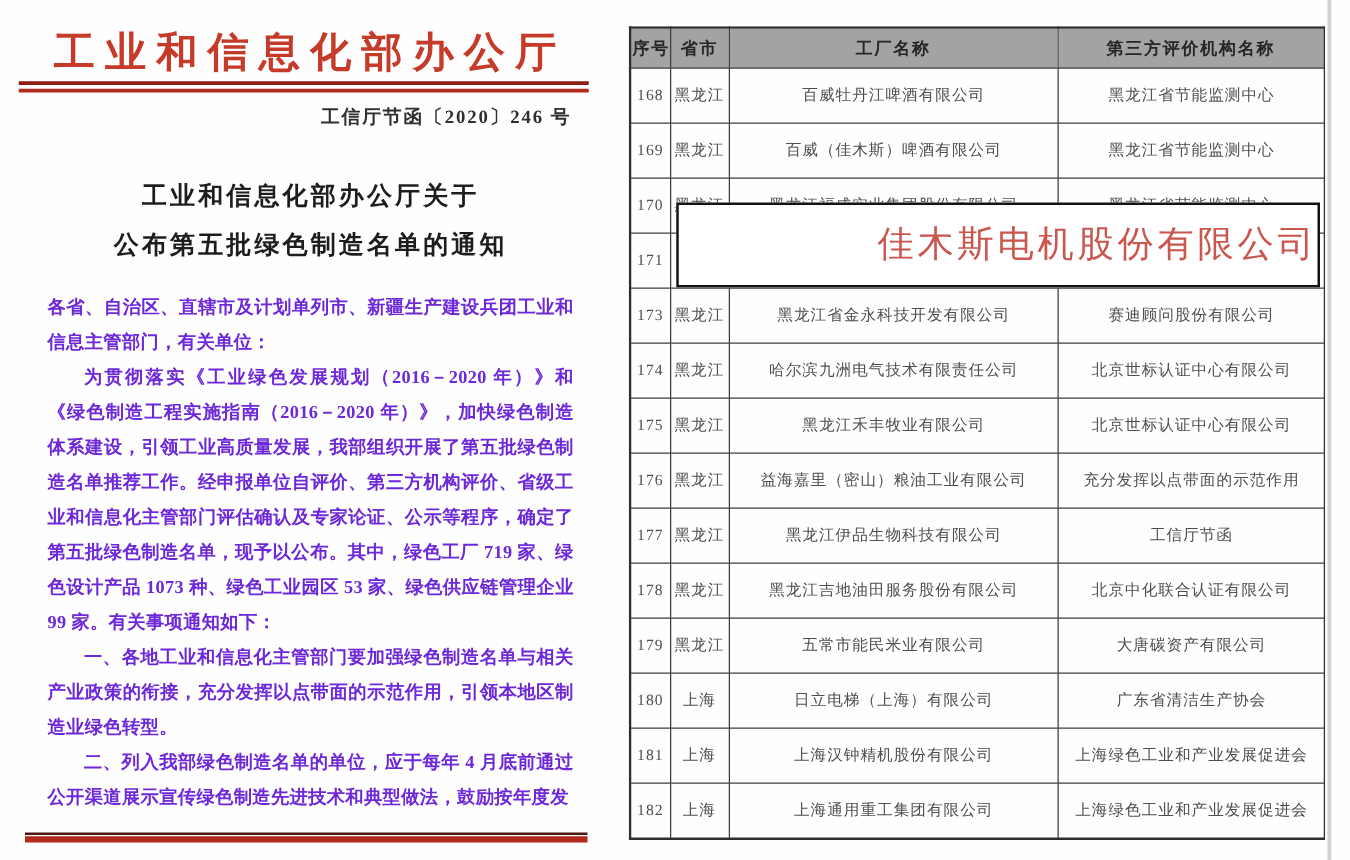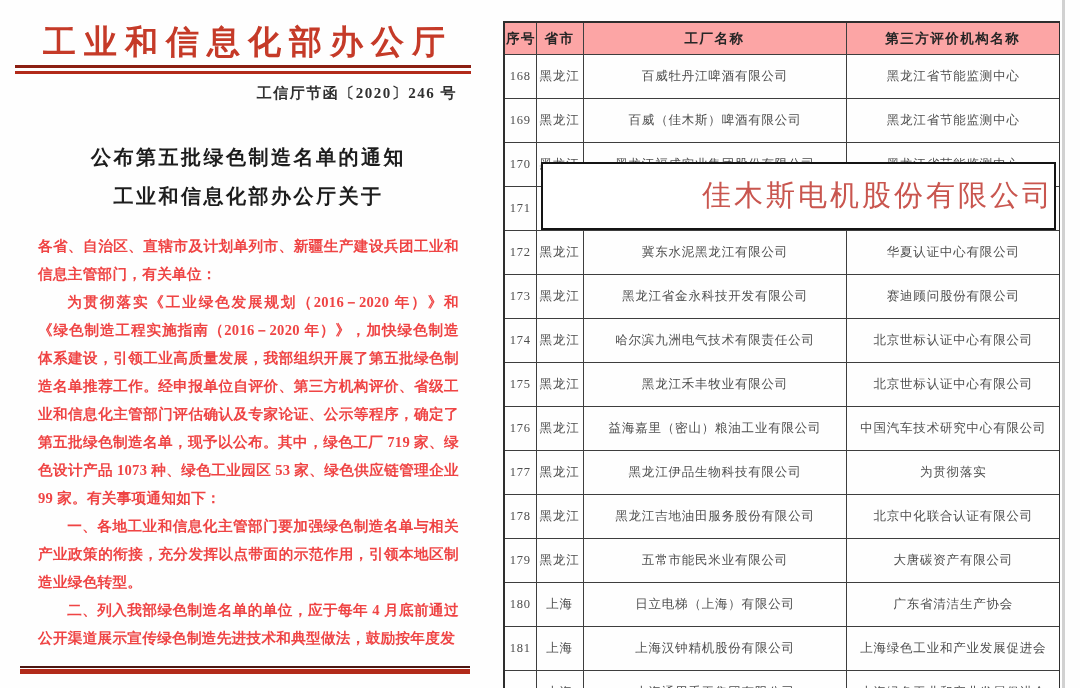--- a/index.html
+++ b/index.html
@@ -25,21 +25,21 @@
   .docnum{
     position:absolute;right:40px;top:84px;
     font-size:15px;color:#2f2f2f;letter-spacing:1.5px;font-weight:bold;
   }
   .title{
     position:absolute;left:0;top:138px;width:497px;text-align:center;
     font-size:20px;font-weight:bold;color:#1d1d1d;letter-spacing:2.5px;line-height:39px;
   }
   .docbody{
     position:absolute;left:38px;top:232px;width:421px;
-    font-size:14.6px;line-height:28px;color:#ef4444;
+    font-size:14.6px;line-height:28px;color:#6d28d9;
     text-align:justify;letter-spacing:0.3px;font-weight:bold;
   }
   .docbody p{margin:0;}
   .docbody p.indent{text-indent:2em;}
   .rule-bottom{
     position:absolute;left:20px;top:666px;width:450px;height:1px;
     border-top:2px solid #4d1712;
     border-bottom:5px solid var(--rule-red,#b22a1a);
   }
 
@@ -48,21 +48,21 @@
   table.list{
     border-collapse:collapse;table-layout:fixed;width:556px;
     border:2px solid #2e2e2e;
   }
   table.list th,table.list td{
     border:1px solid var(--table-border,#3e3e3e);
     overflow:hidden;white-space:nowrap;
   }
   table.list thead th{
     height:29px;font-size:13.5px;font-weight:bold;color:#262626;
-    letter-spacing:1.5px;text-align:center;background:#fca5a5;margin-top:17px;
+    letter-spacing:1.5px;text-align:center;background:#a3a3a3;margin-top:17px;
   }
   table.list tbody td{
     height:41px;font-size:12.5px;color:#4e4e4e;letter-spacing:0.8px;text-align:center;
   }
   td.c-no{text-align:center;color:#3f3f3f;letter-spacing:0;}
   td.c-prov{text-align:center;}
   td.c-fact,td.c-agency{padding-left:2px;}
 
   .page-edge{
     position:absolute;left:1062px;top:0;width:3px;height:688px;
@@ -83,22 +83,22 @@
 </head>
 <body>
 
 <div class="page">
 
   <div class="doc">
     <div class="agency">工业和信息化部办公厅</div>
     <div class="rule-top"></div>
     <div class="docnum">工信厅节函〔2020〕246 号</div>
     <div class="title">
+      <div>工业和信息化部办公厅关于</div>
       <div>公布第五批绿色制造名单的通知</div>
-      <div>工业和信息化部办公厅关于</div>
     </div>
     <div class="docbody">
       <p>各省、自治区、直辖市及计划单列市、新疆生产建设兵团工业和信息主管部门，有关单位：</p>
       <p class="indent">为贯彻落实《工业绿色发展规划（2016－2020 年）》和《绿色制造工程实施指南（2016－2020 年）》，加快绿色制造体系建设，引领工业高质量发展，我部组织开展了第五批绿色制造名单推荐工作。经申报单位自评价、第三方机构评价、省级工业和信息化主管部门评估确认及专家论证、公示等程序，确定了第五批绿色制造名单，现予以公布。其中，绿色工厂 719 家、绿色设计产品 1073 种、绿色工业园区 53 家、绿色供应链管理企业 99 家。有关事项通知如下：</p>
       <p class="indent">一、各地工业和信息化主管部门要加强绿色制造名单与相关产业政策的衔接，充分发挥以点带面的示范作用，引领本地区制造业绿色转型。</p>
       <p class="indent">二、列入我部绿色制造名单的单位，应于每年 4 月底前通过公开渠道展示宣传绿色制造先进技术和典型做法，鼓励按年度发</p>
     </div>
     <div class="rule-bottom"></div>
   </div>
 
@@ -137,26 +137,20 @@
             <td class="c-fact">黑龙江福成实业集团股份有限公司</td>
             <td class="c-agency">黑龙江省节能监测中心</td>
           </tr>
           <tr>
             <td class="c-no">171</td>
             <td class="c-prov"></td>
             <td class="c-fact"></td>
             <td class="c-agency"></td>
           </tr>
           <tr>
-            <td class="c-no">172</td>
-            <td class="c-prov">黑龙江</td>
-            <td class="c-fact">冀东水泥黑龙江有限公司</td>
-            <td class="c-agency">华夏认证中心有限公司</td>
-          </tr>
-          <tr>
             <td class="c-no">173</td>
             <td class="c-prov">黑龙江</td>
             <td class="c-fact">黑龙江省金永科技开发有限公司</td>
             <td class="c-agency">赛迪顾问股份有限公司</td>
           </tr>
           <tr>
             <td class="c-no">174</td>
             <td class="c-prov">黑龙江</td>
             <td class="c-fact">哈尔滨九洲电气技术有限责任公司</td>
             <td class="c-agency">北京世标认证中心有限公司</td>
@@ -164,27 +158,27 @@
           <tr>
             <td class="c-no">175</td>
             <td class="c-prov">黑龙江</td>
             <td class="c-fact">黑龙江禾丰牧业有限公司</td>
             <td class="c-agency">北京世标认证中心有限公司</td>
           </tr>
           <tr>
             <td class="c-no">176</td>
             <td class="c-prov">黑龙江</td>
             <td class="c-fact">益海嘉里（密山）粮油工业有限公司</td>
-            <td class="c-agency">中国汽车技术研究中心有限公司</td>
+            <td class="c-agency">充分发挥以点带面的示范作用</td>
           </tr>
           <tr>
             <td class="c-no">177</td>
             <td class="c-prov">黑龙江</td>
             <td class="c-fact">黑龙江伊品生物科技有限公司</td>
-            <td class="c-agency">为贯彻落实</td>
+            <td class="c-agency">工信厅节函</td>
           </tr>
           <tr>
             <td class="c-no">178</td>
             <td class="c-prov">黑龙江</td>
             <td class="c-fact">黑龙江吉地油田服务股份有限公司</td>
             <td class="c-agency">北京中化联合认证有限公司</td>
           </tr>
           <tr>
             <td class="c-no">179</td>
             <td class="c-prov">黑龙江</td>

